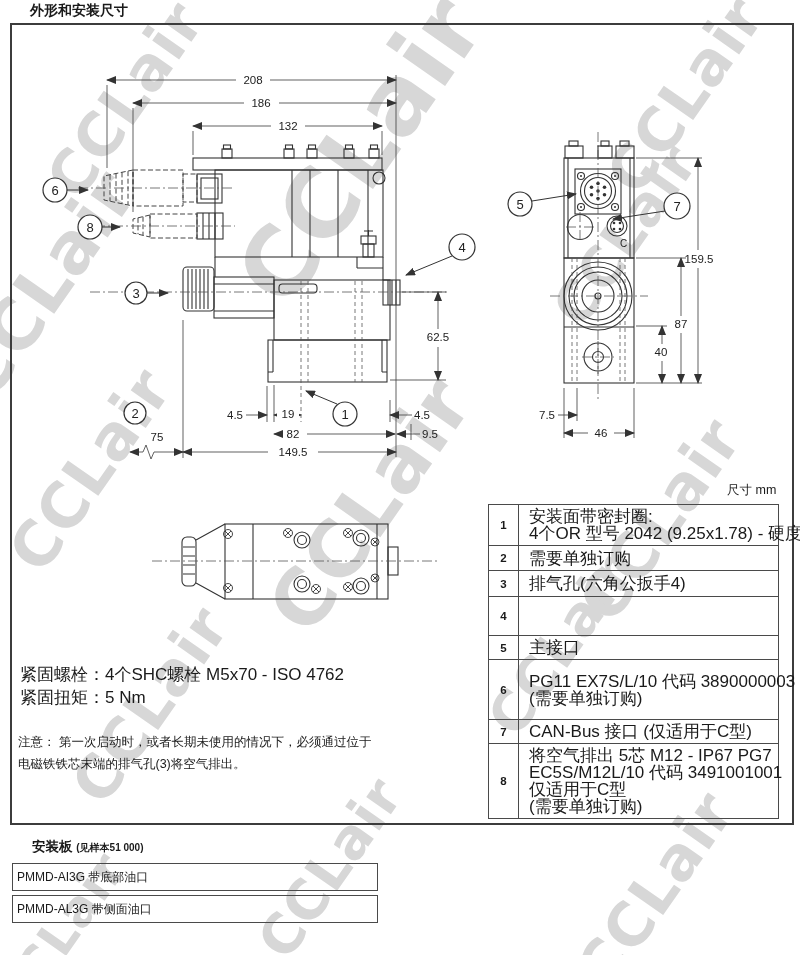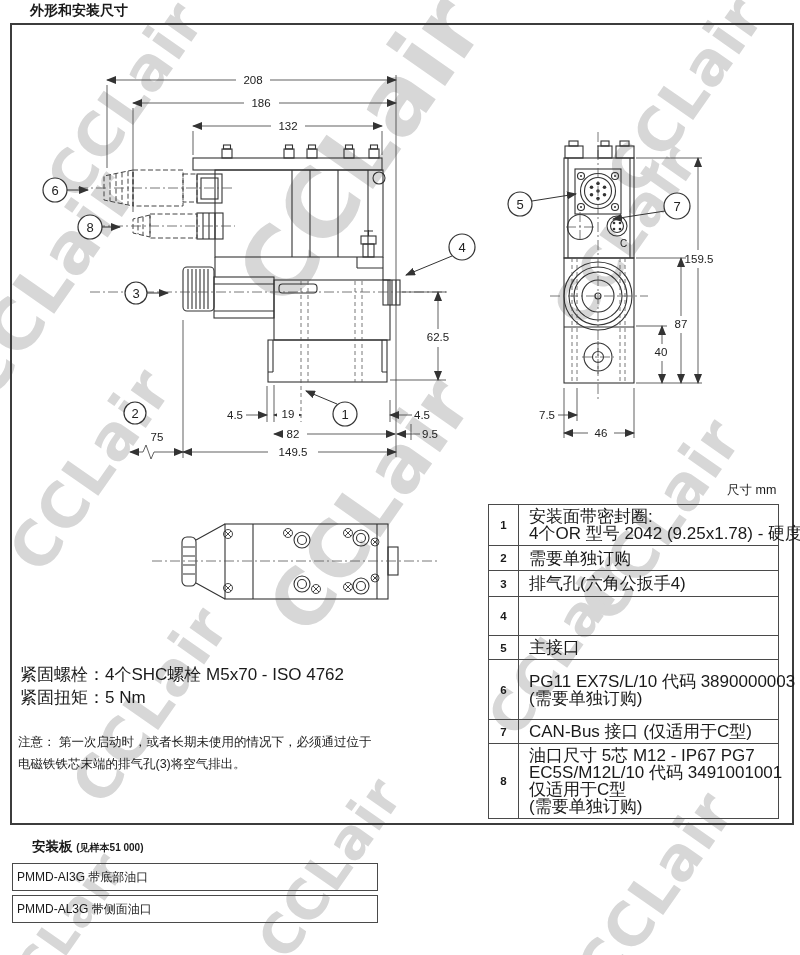--- a/index.html
+++ b/index.html
@@ -360,21 +360,21 @@
       </div>
       <div class="pt-row" style="min-height: 22px;">
         <div class="pt-num">7</div>
         <div class="pt-content">
           <div class="pt-line"><span>CAN-Bus 接口 </span><span class="b">(仅适用于C型)</span></div>
         </div>
       </div>
       <div class="pt-row" style="min-height: 73px;">
         <div class="pt-num">8</div>
         <div class="pt-content">
-          <div class="pt-line"><span>油口尺寸 5芯 M12 - IP67 PG7</span></div>
+          <div class="pt-line"><span>将空气排出 5芯 M12 - IP67 PG7</span></div>
           <div class="pt-line"><span>EC5S/M12L/10 代码 3491001001</span></div>
           <div class="pt-line"><span>仅适用于C型</span></div>
           <div class="pt-line"><span class="b">(需要单独订购)</span></div>
         </div>
       </div>
     </div>
 
   <div id="bolt-notes">
     <div>紧固螺栓：4个SHC螺栓 M5x70 - ISO 4762</div>
     <div>紧固扭矩：5 Nm</div>

